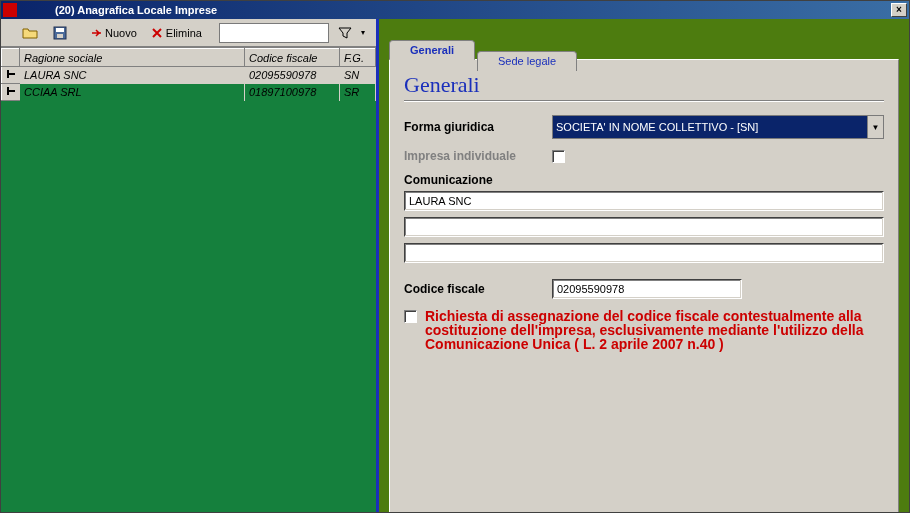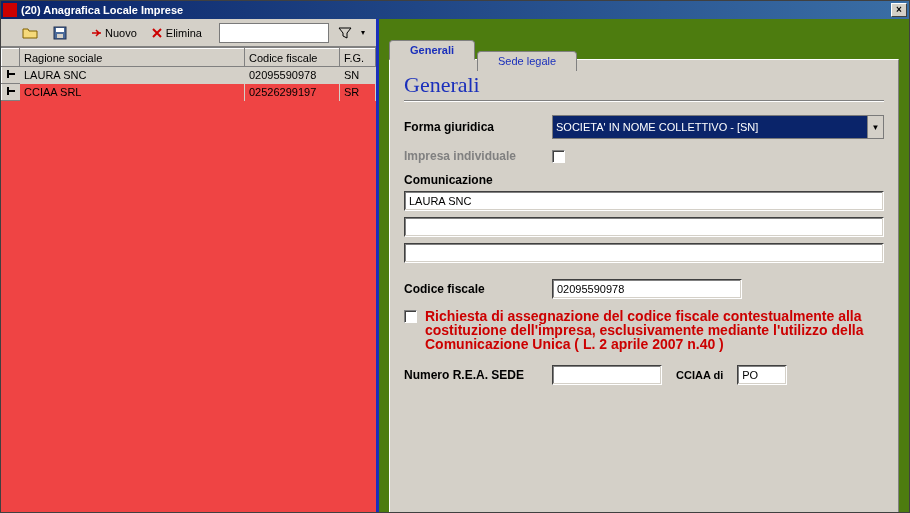--- a/index.html
+++ b/index.html
@@ -17,21 +17,21 @@
     height: 18px;
     background: linear-gradient(to right, #0a246a, #3a6ea5);
     color: #fff;
     display: flex;
     align-items: center;
     padding: 0 2px;
     font-weight: bold;
     font-size: 11px;
   }
   .titlebar .icon { width: 14px; height: 14px; background:#cc0000; margin-right:4px; display:inline-block; }
-  .titlebar .title-text { flex: 1; }
+  .titlebar .title-text { flex: 1; margin-left: 34px; }
   .titlebar .close-btn {
     width: 16px; height: 14px;
     background:#d4d0c8;
     border:1px solid #fff;
     border-right-color:#404040;
     border-bottom-color:#404040;
     color:#000;
     font-size:10px;
     line-height:12px;
     text-align:center;
@@ -79,23 +79,24 @@
     padding:0 3px;
     font-size:11px;
   }
   .filter-icon svg { width:14px; height:14px; }
   .dd-arrow {
     width:10px; height:20px; display:inline-flex; align-items:center; justify-content:center;
     font-size:8px; color:#000;
   }
   .grid {
     flex:1;
-    background:#ef4444;
+    background:#15803d;
     border-top:1px solid #808080;
     overflow:auto;
+    font-style:italic;
   }
   .grid table { width:100%; border-collapse:collapse; table-layout:fixed; }
   .grid th {
     background:#d4d0c8;
     border:1px solid #808080;
     border-top:1px solid #fff;
     border-left:1px solid #fff;
     font-weight:normal;
     text-align:left;
     padding:2px 4px;
@@ -295,21 +296,21 @@
             <td>SN</td>
           </tr>
           <tr>
             <td class="rowhdr">
               <svg viewBox="0 0 10 10">
                   <rect x="1" y="4" width="8" height="2" fill="#000"></rect>
                   <rect x="1" y="1" width="2" height="8" fill="#000"></rect>
                 </svg>
             </td>
             <td>CCIAA SRL</td>
-            <td>02526299197</td>
+            <td>01897100978</td>
             <td>SR</td>
           </tr>
         </tbody>
       </table>
     </div>
   </div>
 
   <div class="right-pane">
     <div class="tabs">
       <div class="tab active">Generali</div>
@@ -345,21 +346,15 @@
       <div class="form-row" style="margin-top:16px;">
         <div class="form-label">Codice fiscale</div>
         <input class="text-input" style="width: 190px;" value="02095590978">
       </div>
 
       <div class="note-row">
         <div class="checkbox" style="margin-top:1px;"></div>
         <div class="red-note" style="max-width:440px;">Richiesta di assegnazione del codice fiscale contestualmente alla costituzione dell'impresa, esclusivamente mediante l'utilizzo della Comunicazione Unica ( L. 2 aprile 2007 n.40 )</div>
       </div>
 
-      <div class="form-row">
-        <div class="form-label">Numero R.E.A. SEDE</div>
-        <input class="text-input" style="width: 110px;" value="">
-        <span class="inline-label">CCIAA di</span>
-        <input class="text-input" style="width: 50px;" value="PO">
-      </div>
     </div>
   </div>
 </div>
 
 </body></html>

